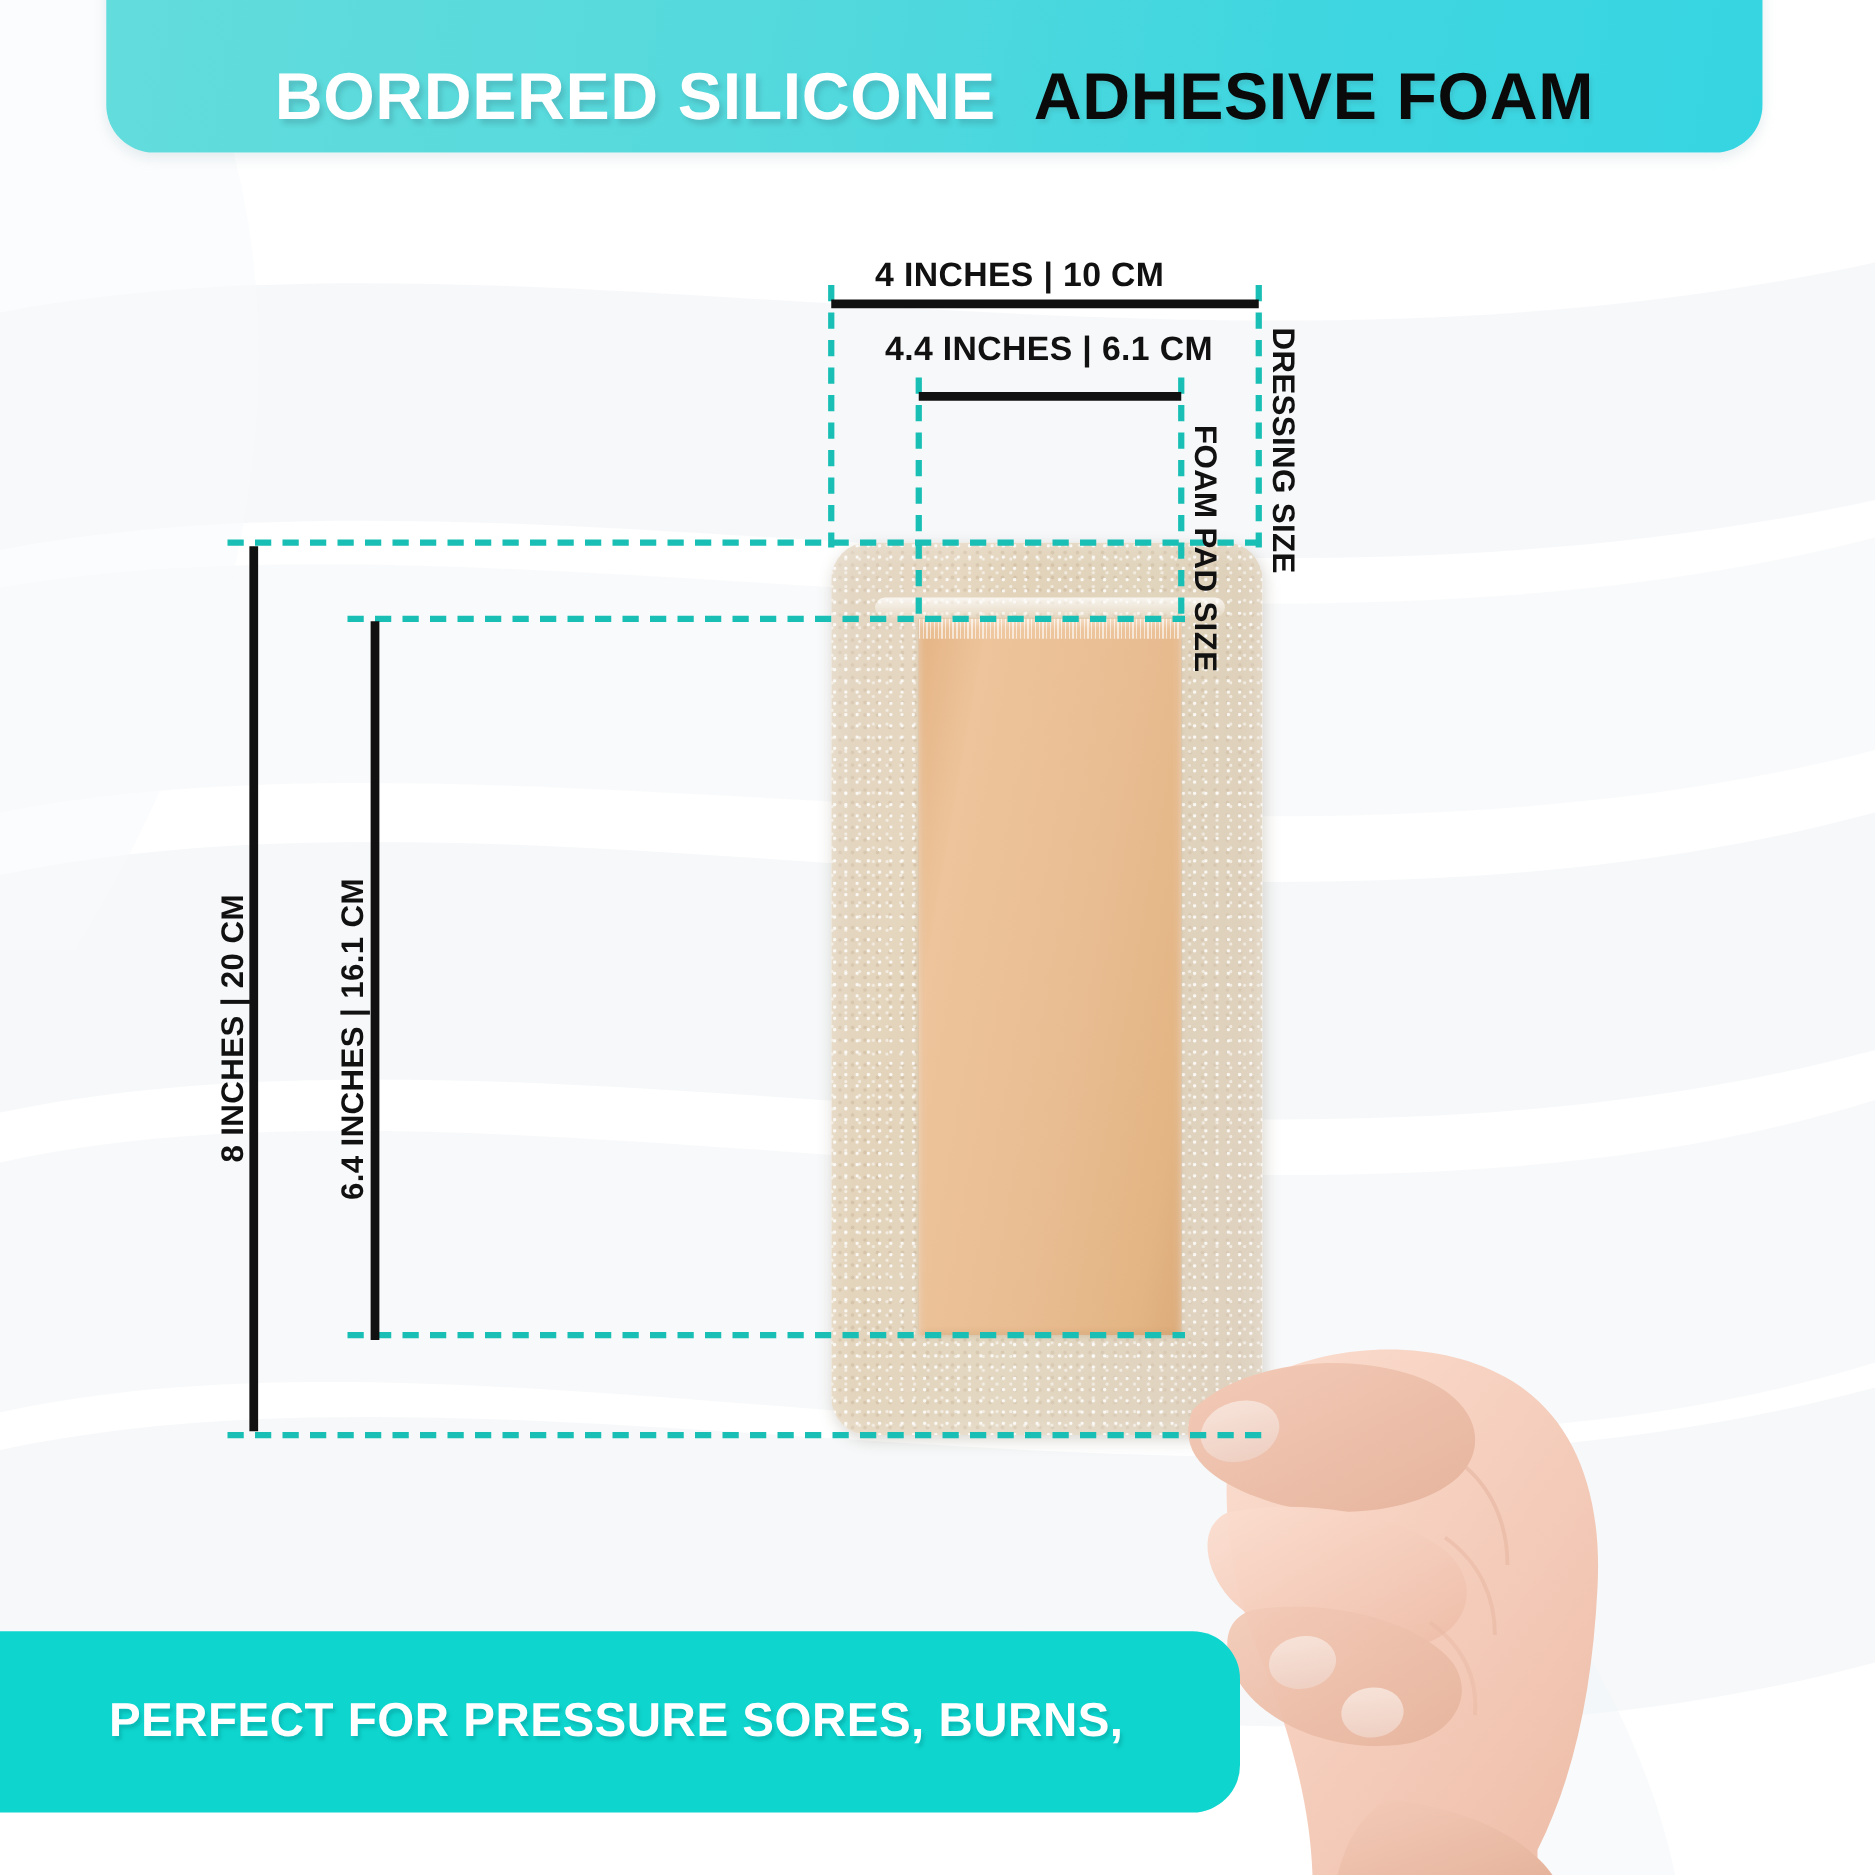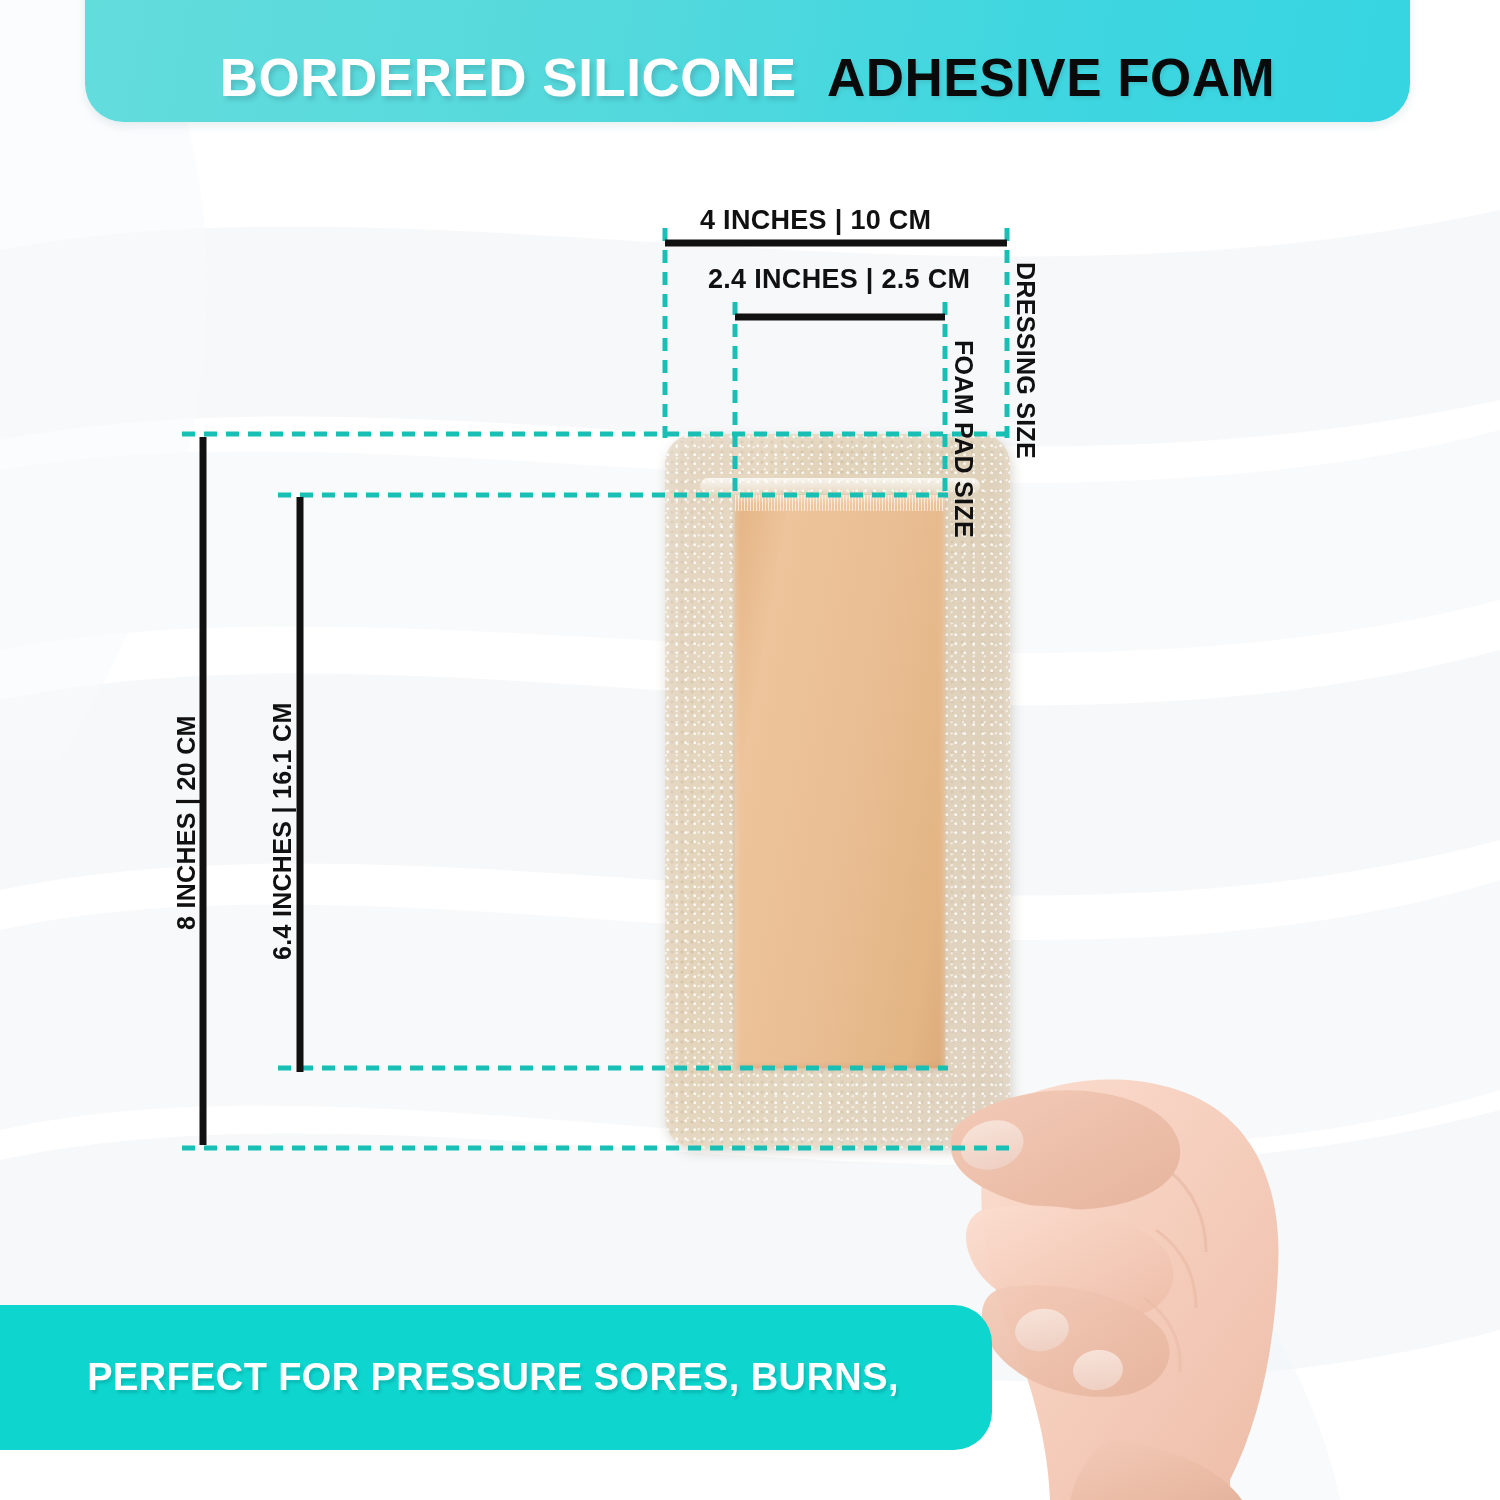--- a/index.html
+++ b/index.html
@@ -218,21 +218,21 @@
     <g stroke="#111111" stroke-width="7" fill="none">
       <line x1="203" y1="437" x2="203" y2="1145"></line>
       <line x1="300" y1="497" x2="300" y2="1072"></line>
     </g>
   </svg>
 
   <div style="position:absolute; inset:0; z-index:6; pointer-events:none;">
 
     <div class="dim-label lbl-h" style="left:700px; top:205px;">4 INCHES | 10 CM</div>
 
-    <div class="dim-label lbl-h" style="left:708px; top:264px;">2.4 INCHES | 2.5 CM</div>
+    <div class="dim-label lbl-h" style="left:708px; top:264px;">4.4 INCHES | 6.1 CM</div>
 
     <div class="dim-label lbl-v rot-cw" style="left:1040px; top:262px;">DRESSING SIZE</div>
 
     <div class="dim-label lbl-v rot-cw" style="left:978px; top:340px;">FOAM PAD SIZE</div>
 
     <div class="dim-label lbl-v rot-ccw" style="left:172px; top:930px;">8 INCHES | 20 CM</div>
 
     <div class="dim-label lbl-v rot-ccw" style="left:268px; top:960px;">6.4 INCHES | 16.1 CM</div>
   </div>
 

